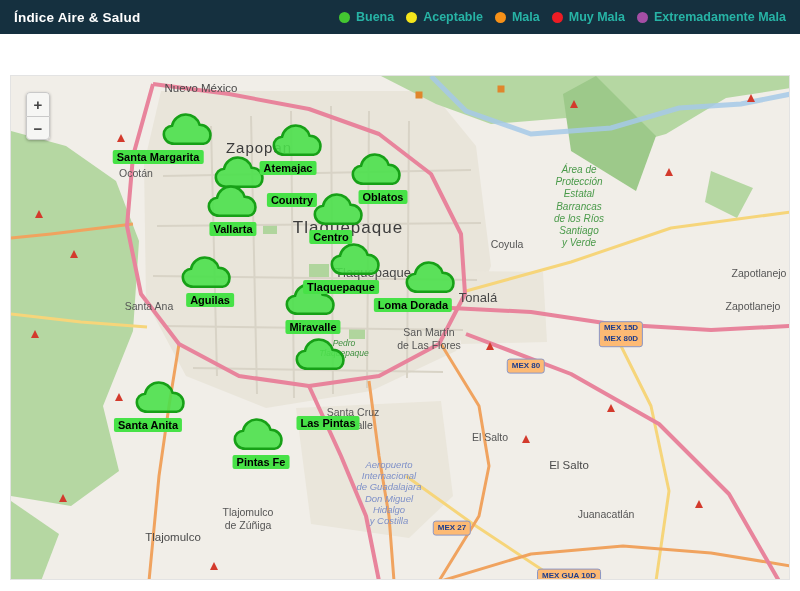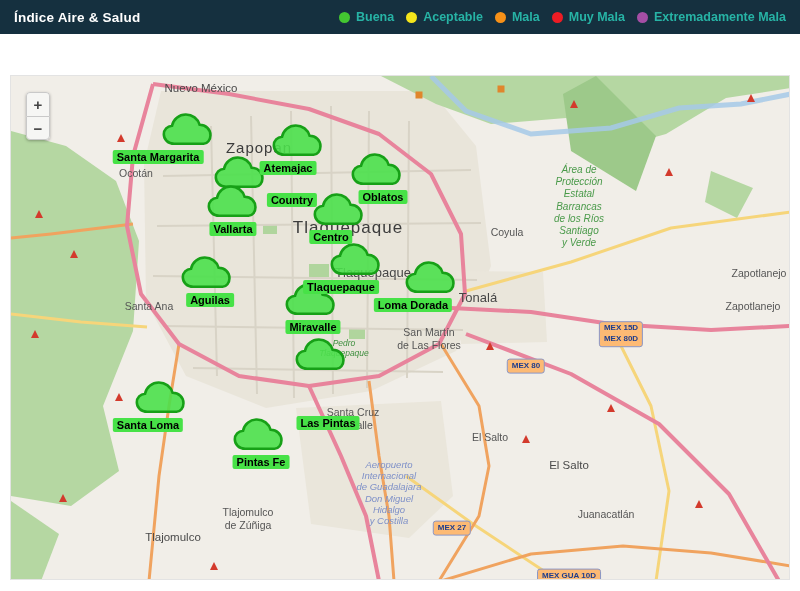--- a/index.html
+++ b/index.html
@@ -233,33 +233,33 @@
       <div class="station">
         <svg viewBox="0 0 64 44" class="cloud" style="left: 282px; top: 260px;">
           <path d="M50,38 L16,38 C9,38 4,33 4,27 C4,21.5 8,17.5 13.5,17 C15,9.5 21.5,4 29.5,4 C37,4 43.5,9 45.5,16 C52.5,16 58,21 58,28 C58,33.5 54.5,38 50,38 Z" fill="#4be04b" fill-opacity="0.9" stroke="#17a017" stroke-width="3"></path>
         </svg>
         <div class="st-label" style="left: 317px; top: 306px; margin-top: 41px;">Las Pintas</div>
       </div>
       <div class="station">
         <svg viewBox="0 0 64 44" class="cloud" style="left: 122px; top: 303px;">
           <path d="M50,38 L16,38 C9,38 4,33 4,27 C4,21.5 8,17.5 13.5,17 C15,9.5 21.5,4 29.5,4 C37,4 43.5,9 45.5,16 C52.5,16 58,21 58,28 C58,33.5 54.5,38 50,38 Z" fill="#4be04b" fill-opacity="0.9" stroke="#17a017" stroke-width="3"></path>
         </svg>
-        <div class="st-label" style="left: 137px; top: 349px;">Santa Loma</div>
+        <div class="st-label" style="left: 137px; top: 349px;">Santa Anita</div>
       </div>
       <div class="station">
         <svg viewBox="0 0 64 44" class="cloud" style="left: 220px; top: 340px;">
           <path d="M50,38 L16,38 C9,38 4,33 4,27 C4,21.5 8,17.5 13.5,17 C15,9.5 21.5,4 29.5,4 C37,4 43.5,9 45.5,16 C52.5,16 58,21 58,28 C58,33.5 54.5,38 50,38 Z" fill="#4be04b" fill-opacity="0.9" stroke="#17a017" stroke-width="3"></path>
         </svg>
         <div class="st-label" style="left: 250px; top: 386px;">Pintas Fe</div>
       </div>
       <div class="place town" style="left: 190px; top: 13px;">Nuevo México</div>
       <div class="place city" style="left: 248px; top: 72px;">Zapopan</div>
       <div class="place village" style="left: 125px; top: 97px;">Ocotán</div>
       <div class="place city big" style="left: 337px; top: 152px;">Tlaquepaque</div>
-      <div class="place village" style="left: 496px; top: 156px;">Coyula</div>
+      <div class="place village" style="left: 496px; top: 168px;">Coyula</div>
       <div class="place town2" style="left: 467px; top: 222px;">Tonalá</div>
       <div class="place village" style="left: 138px; top: 230px;">Santa Ana</div>
       <div class="place town2" style="left: 362px; top: 197px;">Tlaquepaque</div>
       <div class="place village" style="left: 418px; top: 263px;">San Martín
 de Las Flores</div>
       <div class="place park" style="left: 333px; top: 272px;">Pedro
 Tlaquepaque</div>
       <div class="place village" style="left: 342px; top: 343px;">Santa Cruz
 del Valle</div>
       <div class="place village" style="left: 479px; top: 361px;">El Salto</div>

